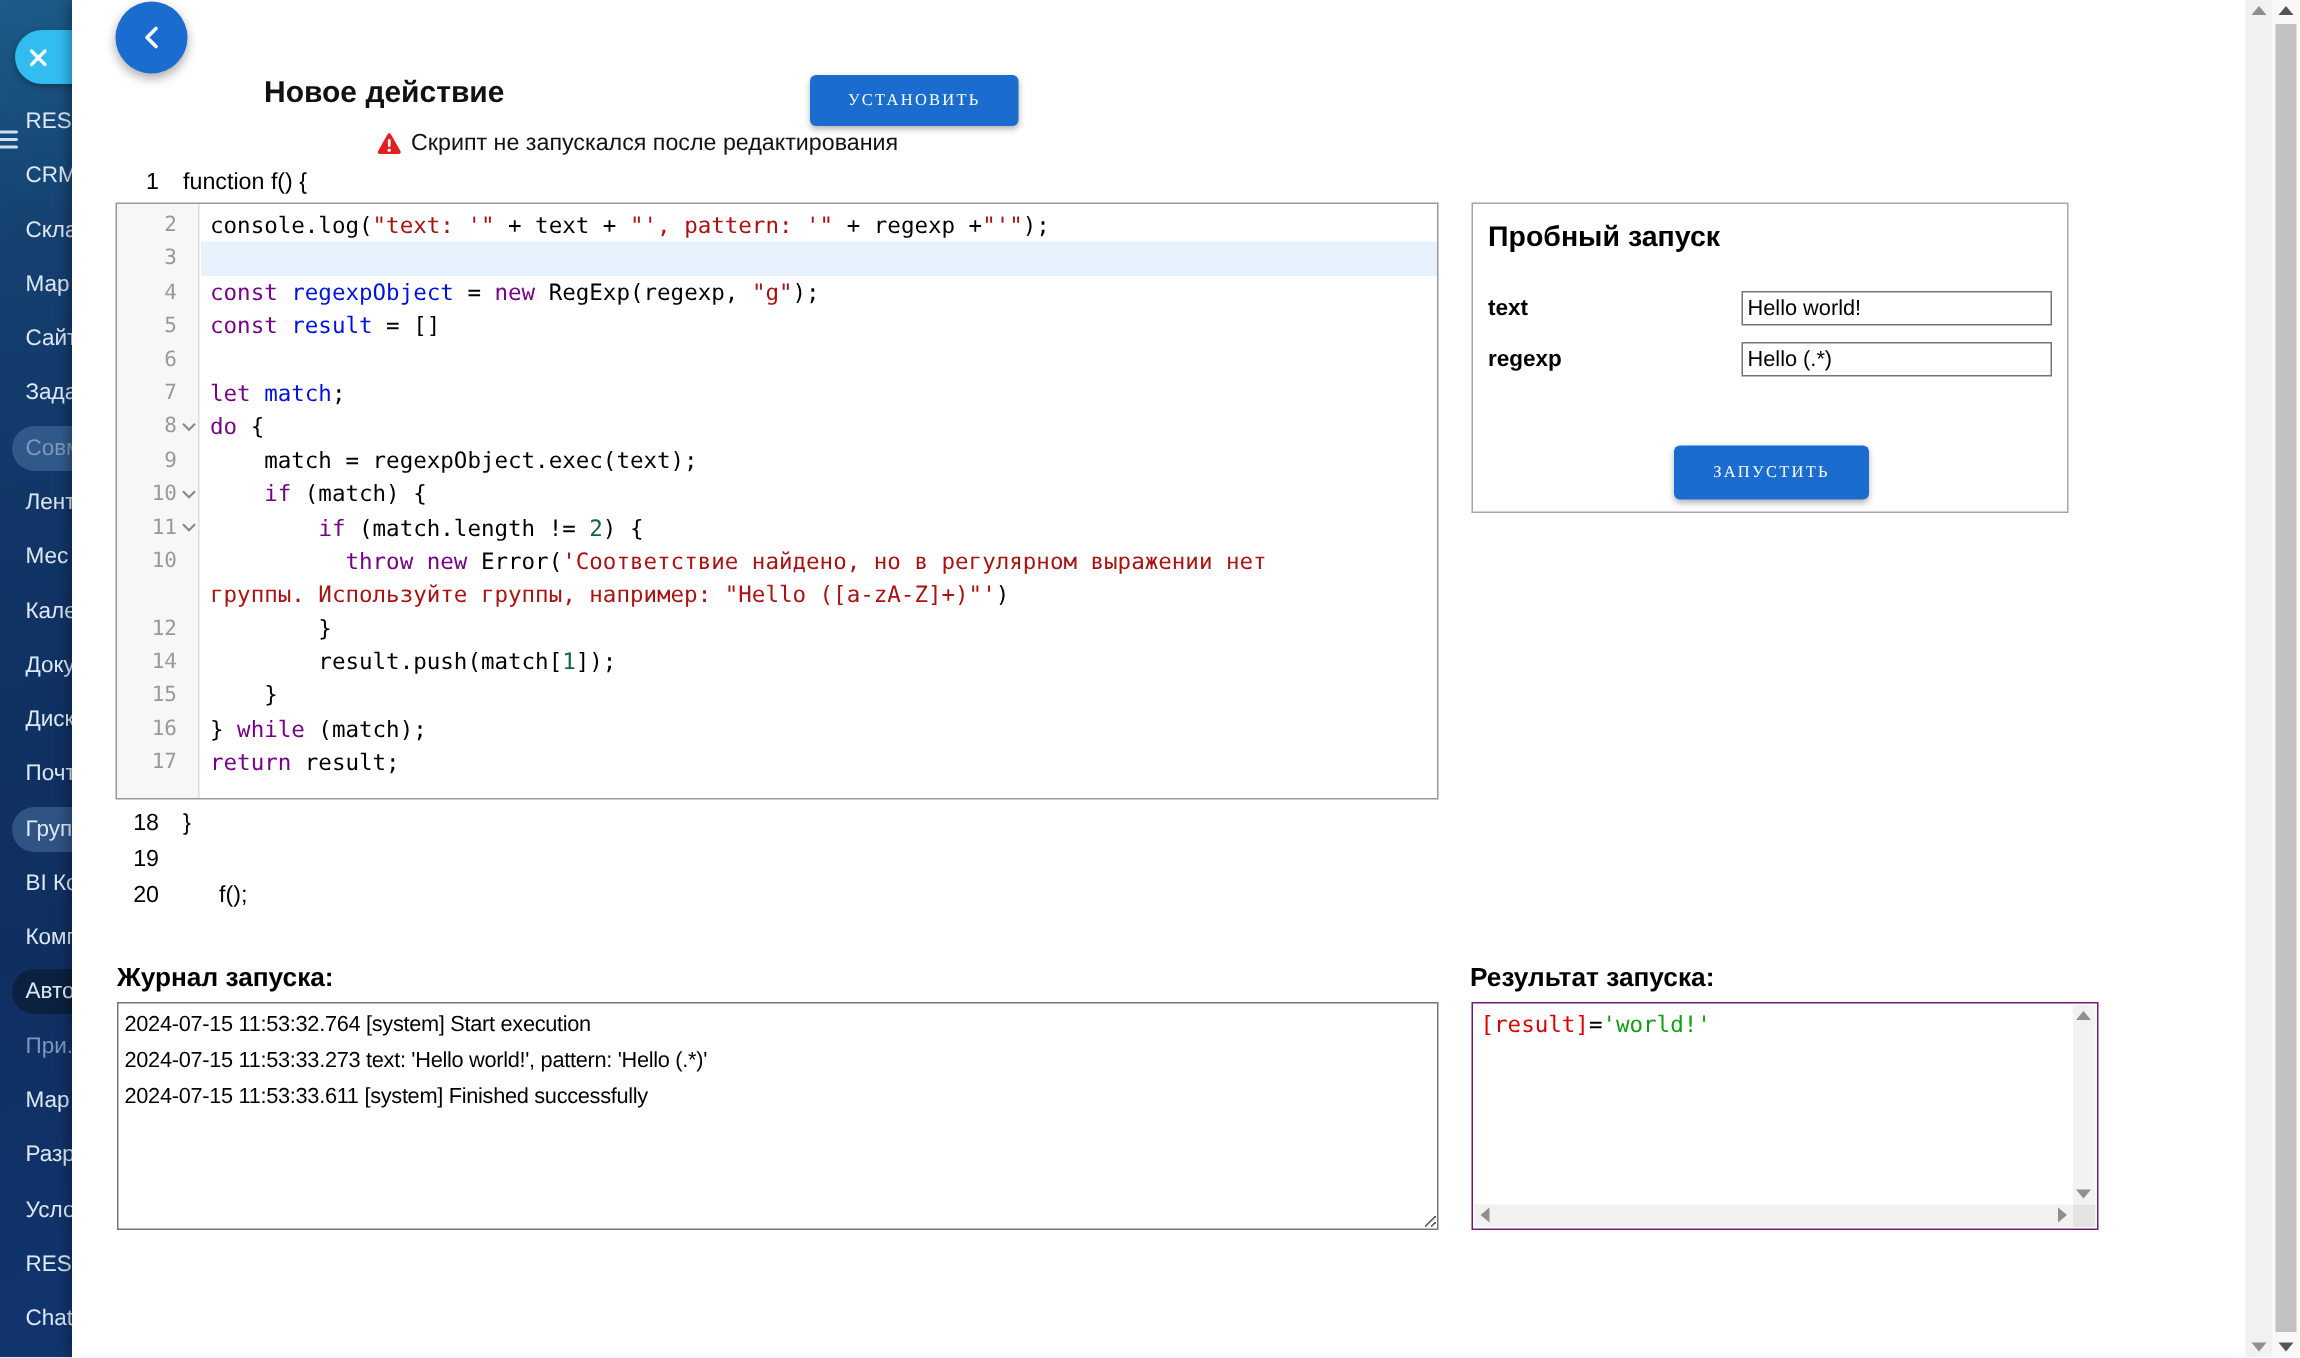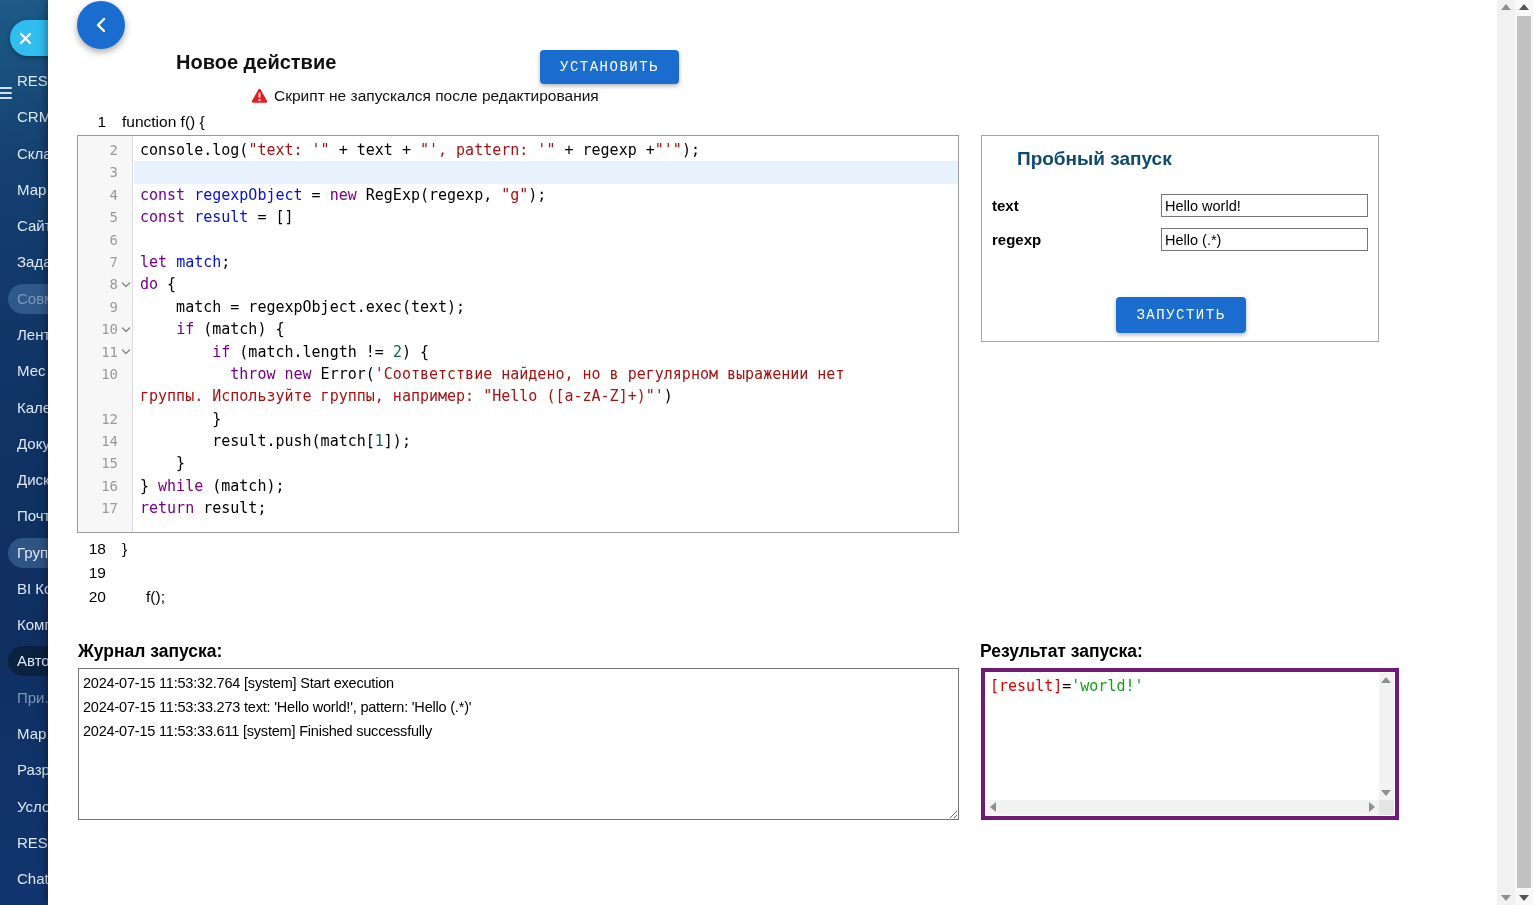--- a/index.html
+++ b/index.html
@@ -34,21 +34,21 @@
     box-shadow:-2px 0 8px rgba(0,0,0,.35);
   }
   #back-btn {
     position:absolute; left:77px; top:1px; width:48px; height:48px; border-radius:50%;
     background:var(--accent); border:none; box-shadow:0 3px 7px rgba(0,0,0,.35);
     display:flex; align-items:center; justify-content:center; cursor:pointer;
   }
   #page-title { position:absolute; left:176px; top:51px; font-size:20px; font-weight:bold; color:#111; }
   .blue-btn {
     border:none; color:#fff; background:var(--accent); border-radius:4px;
-    font-family:Liberation Mono, monospace; font-size:14px; letter-spacing:1.5px;
+    font-family:Liberation Serif, serif; font-size:11px; letter-spacing:1.5px;
     box-shadow:0 2px 4px rgba(0,0,0,.3); cursor:pointer;
   }
   #install-btn { position:absolute; left:540px; top:50px; width:139px; height:34px; }
   #warning-row { position:absolute; left:251px; top:87px; display:flex; align-items:center; gap:6px; }
   #warning-row span { font-size:15.5px; color:#111; }
   
   .outer-line { position:absolute; left:77px; display:flex; height:24px; line-height:24px; font-size:15.5px; color:#000; }
   .outer-line .onum { width:29px; text-align:right; }
   .outer-line .ocode { margin-left:16px; white-space:pre; }
   #editor {
@@ -61,35 +61,35 @@
   .cm-row { position:relative; display:flex; height:22.4px; line-height:22.4px; }
   .cm-gut { width:56px; flex:none; display:flex; justify-content:flex-end; z-index:1; }
   .cm-lnum { color:#999; font-size:14px; text-align:right; }
   .cm-fold { width:16px; flex:none; display:flex; align-items:center; justify-content:center; }
   .cm-code { flex:1; padding-left:6px; white-space:pre; z-index:1; }
   .cm-row.active .cm-code { background:var(--active-line); }
   .tok-k { color:var(--kw); } .tok-d { color:var(--def); }
   .tok-s { color:var(--str); } .tok-n { color:var(--num); } .tok-p { color:#000; }
   
   #test-panel { position:absolute; left:981px; top:135px; width:398px; height:207px; border:1px solid #a6a6a6; background:#fff; }
-  #test-title { position:absolute; left:10px; top:12px; font-size:19px; font-weight:bold; color:#0c4a6e;margin-left:25px; }
+  #test-title { position:absolute; left:10px; top:12px; font-size:19px; font-weight:bold; color:#000000; }
   .t-label { position:absolute; left:10px; font-size:15px; font-weight:bold; color:#000; }
   .t-input {
     position:absolute; left:179px; width:207px; height:23px; border:1px solid #767676;
     font-family:"Liberation Sans",sans-serif; font-size:14.5px; padding:0 3px; background:#fff; color:#000;
   }
   #run-btn { position:absolute; left:134px; top:161px; width:130px; height:36px; }
   
   .sec-head { position:absolute; font-size:17.5px; font-weight:bold; color:#000; }
   #log-area {
     position:absolute; left:78px; top:668px; width:881px; height:152px;
     border:1px solid #767676; font-family:"Liberation Sans",sans-serif; font-size:14.5px;
     line-height:24px; padding:2px 4px; color:#000; letter-spacing:-0.2px; resize:both; overflow:auto; background:#fff;
   }
-  #result-box { position:absolute; left:981px; top:668px; width:418px; height:152px; border:4px solid #701a75; background:#fff; }
+  #result-box { position:absolute; left:981px; top:668px; width:418px; height:152px; border:1px solid #701a75; background:#fff; }
   #result-text { position:absolute; left:5px; top:5px; font-family:"DejaVu Sans Mono",monospace; font-size:15px; white-space:pre; }
   .res-red { color:var(--res-red); } .res-green { color:var(--res-green); } .res-plain { color:#000; }
   .sb-v { position:absolute; top:1px; bottom:16px; right:1px; width:15px; background:#f2f2f2; }
   .sb-h { position:absolute; left:1px; right:16px; bottom:1px; height:15px; background:#f2f2f2; }
   .sb-corner { position:absolute; right:1px; bottom:1px; width:15px; height:15px; background:#e4e4e4; }
   .arr { position:absolute; width:0; height:0; }
   
   #scroll-inner { position:absolute; right:18px; top:0; width:18px; height:905px; background:#f1f1f1; }
   #scroll-outer { position:absolute; right:0; top:0; width:18px; height:905px; background:#f8f8f8; }
   #scroll-outer .thumb { position:absolute; left:2px; top:16px; width:14px; height:872px; background:#c1c1c1; }

